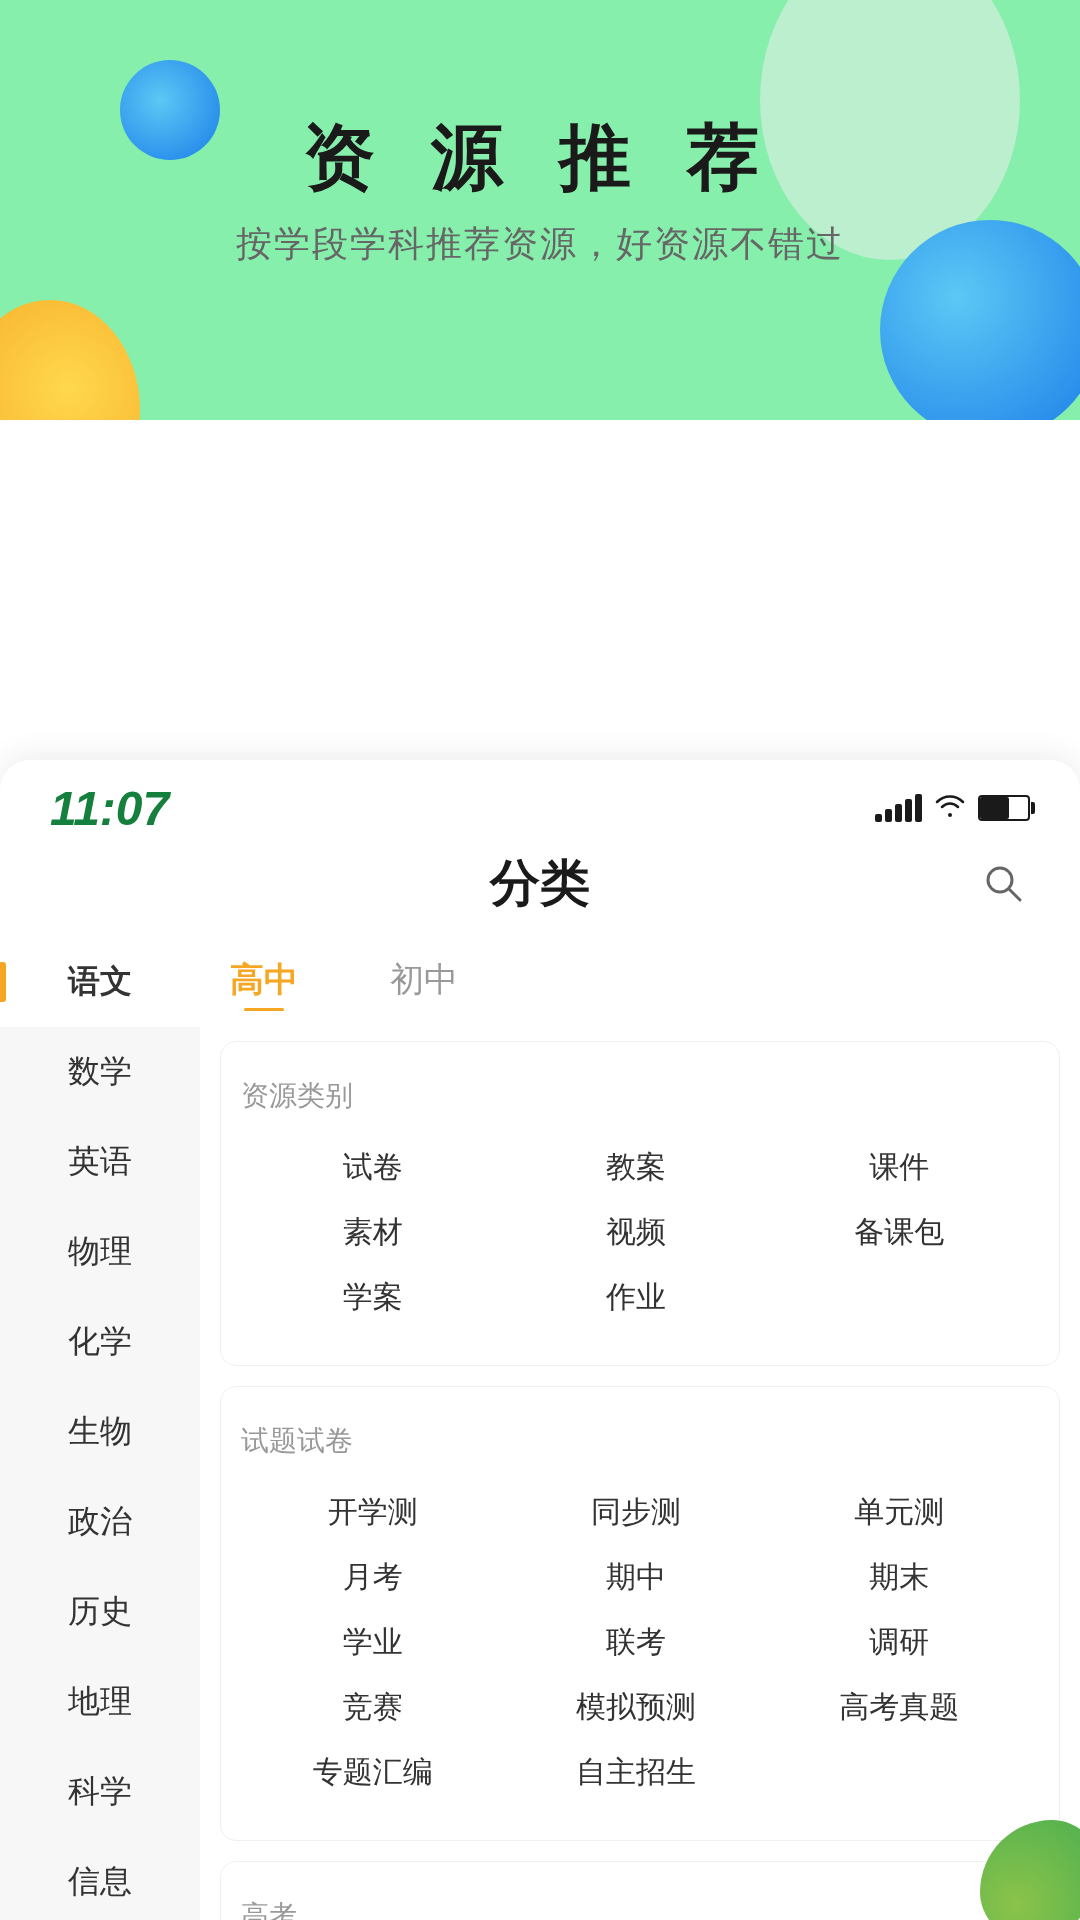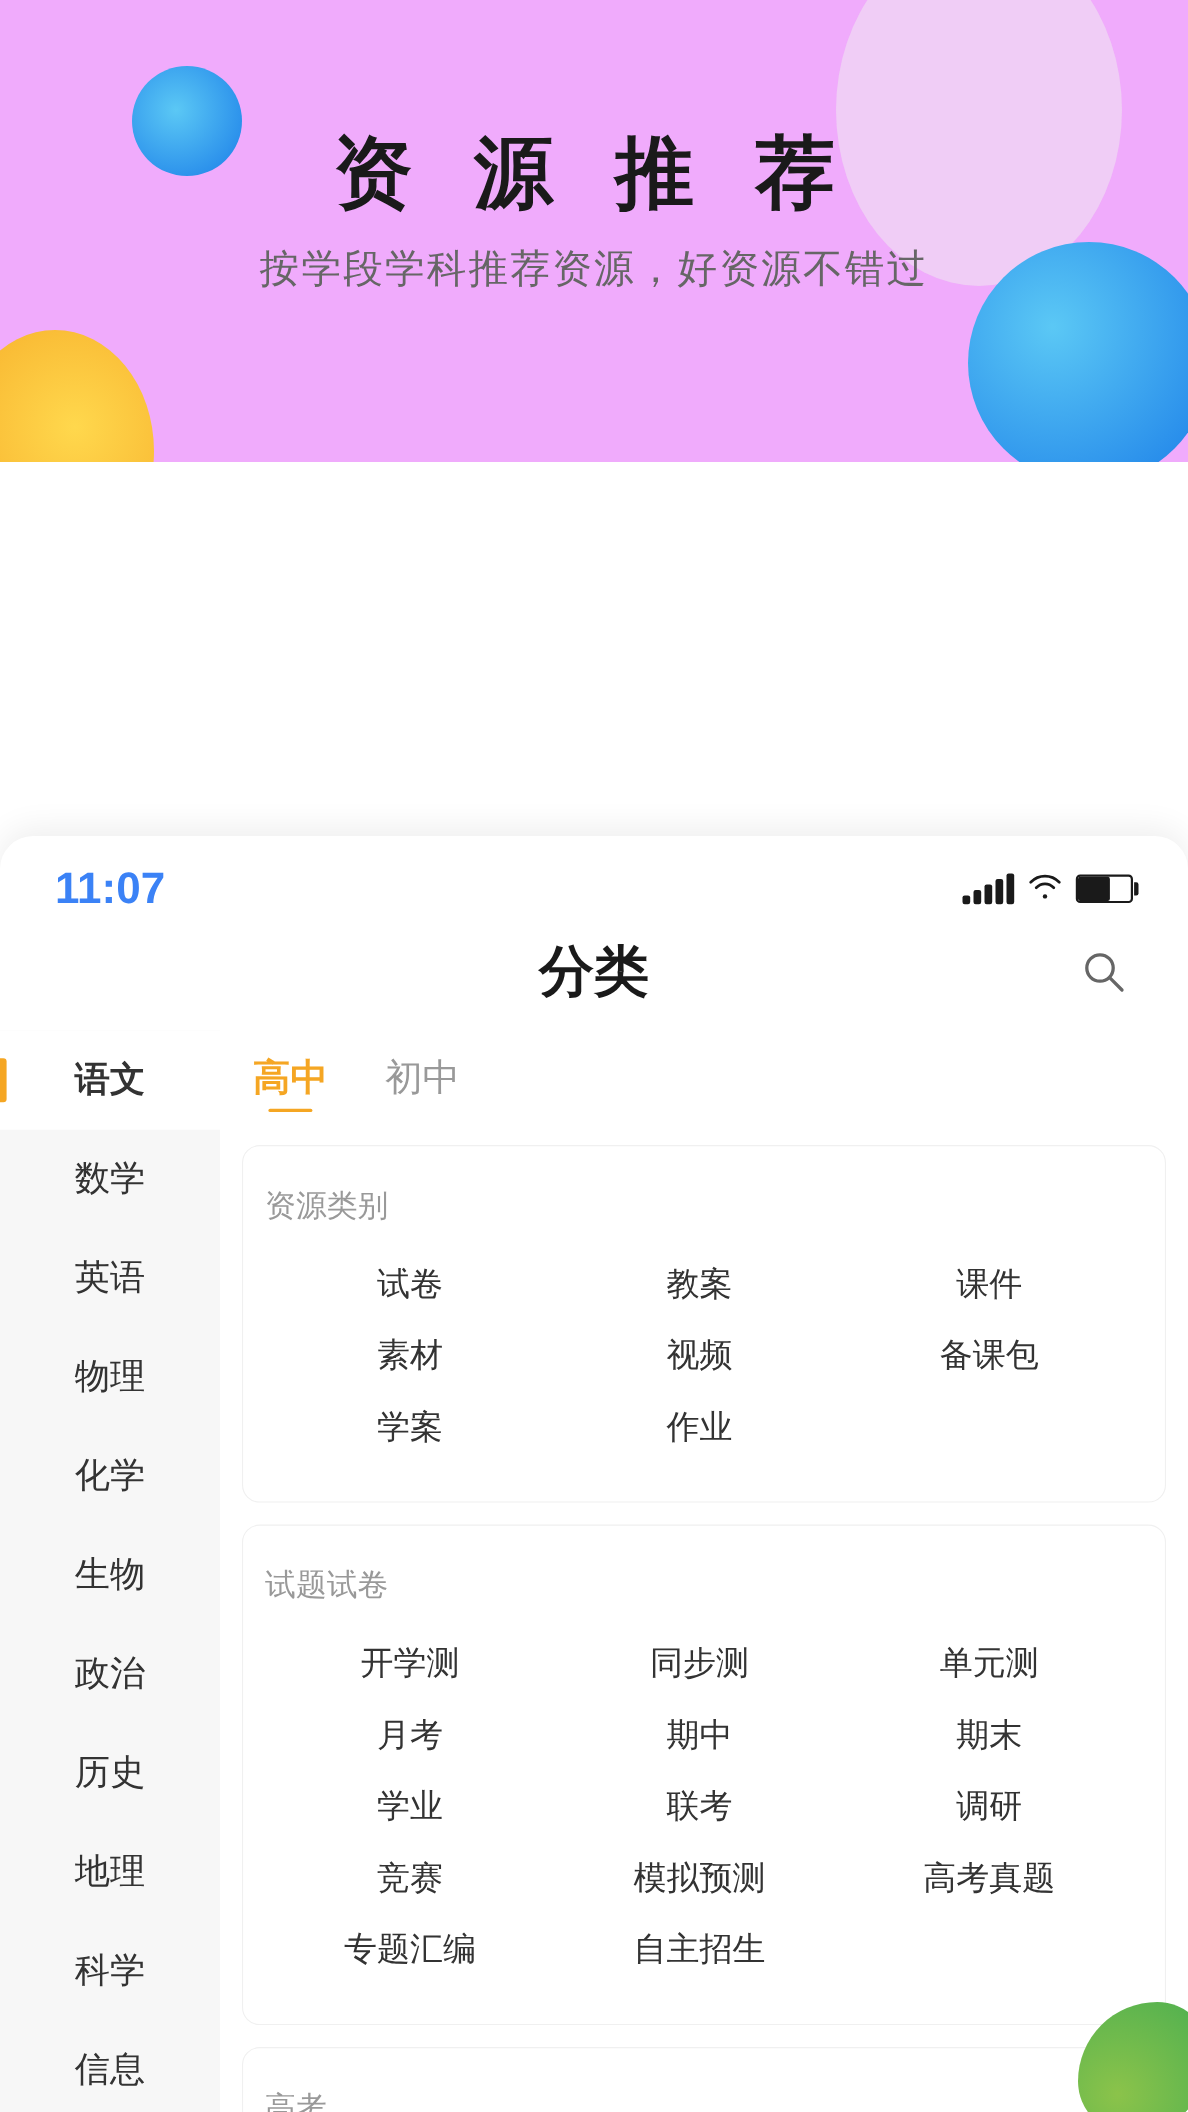--- a/index.html
+++ b/index.html
@@ -10,21 +10,21 @@
       font-family: -apple-system, "PingFang SC", "Microsoft YaHei", sans-serif;
       background: #fff;
       overflow-x: hidden;
     }
 
     
     .top-section {
       position: relative;
       width: 100%;
       height: 420px;
-      background: #f0abfc;
+      background: #86efac;
       overflow: hidden;
     }
     .deco-circle-blue-small {
       position: absolute;
       top: 60px;
       left: 120px;
       width: 100px;
       height: 100px;
       border-radius: 50%;
       background: radial-gradient(circle at 40% 40%, #5bc8f5, #1a7de8);
@@ -90,23 +90,24 @@
 
     
     .status-bar {
       display: flex;
       justify-content: space-between;
       align-items: center;
       padding: 28px 50px 12px 50px;
       height: 80px;
     }
     .status-time {
-      font-size: 40px;
+      font-size: 48px;
       font-weight: 600;
-      color: #3b82f6;
+      color: #15803d;
+      font-style: italic;
     }
     .status-icons {
       display: flex;
       align-items: center;
       gap: 12px;
     }
     .signal-bars {
       display: flex;
       align-items: flex-end;
       gap: 3px;
@@ -215,21 +216,21 @@
     .right-panel {
       flex: 1;
       background: #fff;
       overflow-y: auto;
     }
 
     
     .level-tabs {
       display: flex;
       padding: 20px 30px 10px 30px;
-      gap: 52px;
+      gap: 92px;
     }
     .level-tab {
       font-size: 34px;
       color: #999;
       cursor: pointer;
       padding-bottom: 8px;
       position: relative;
     }
     .level-tab.active {
       color: #f5a623;

